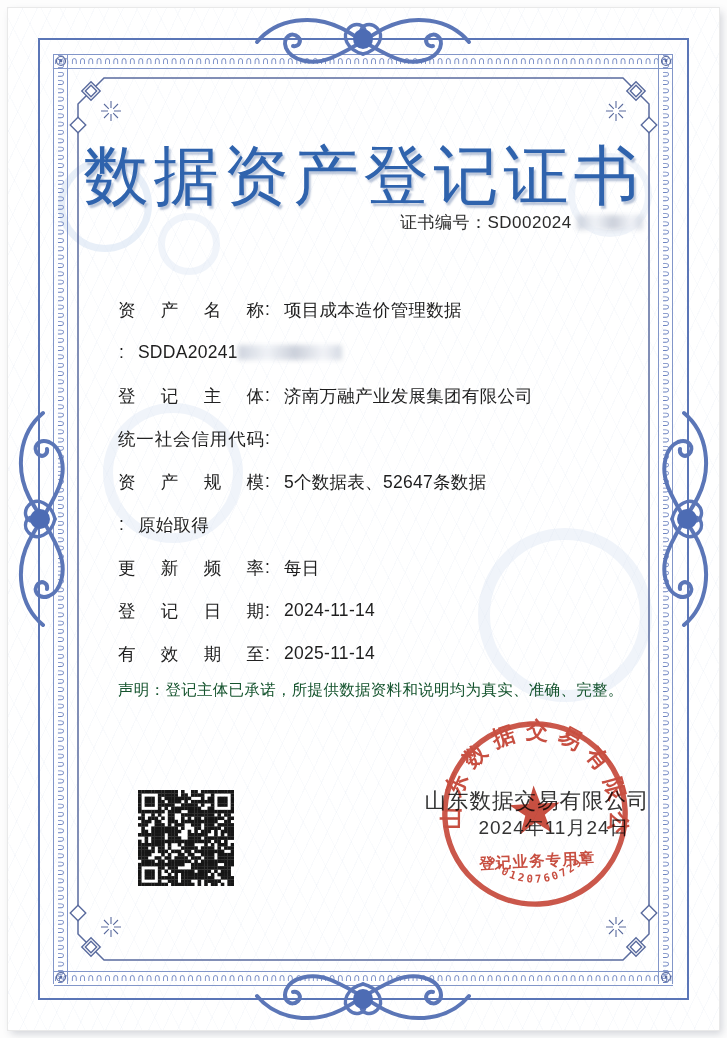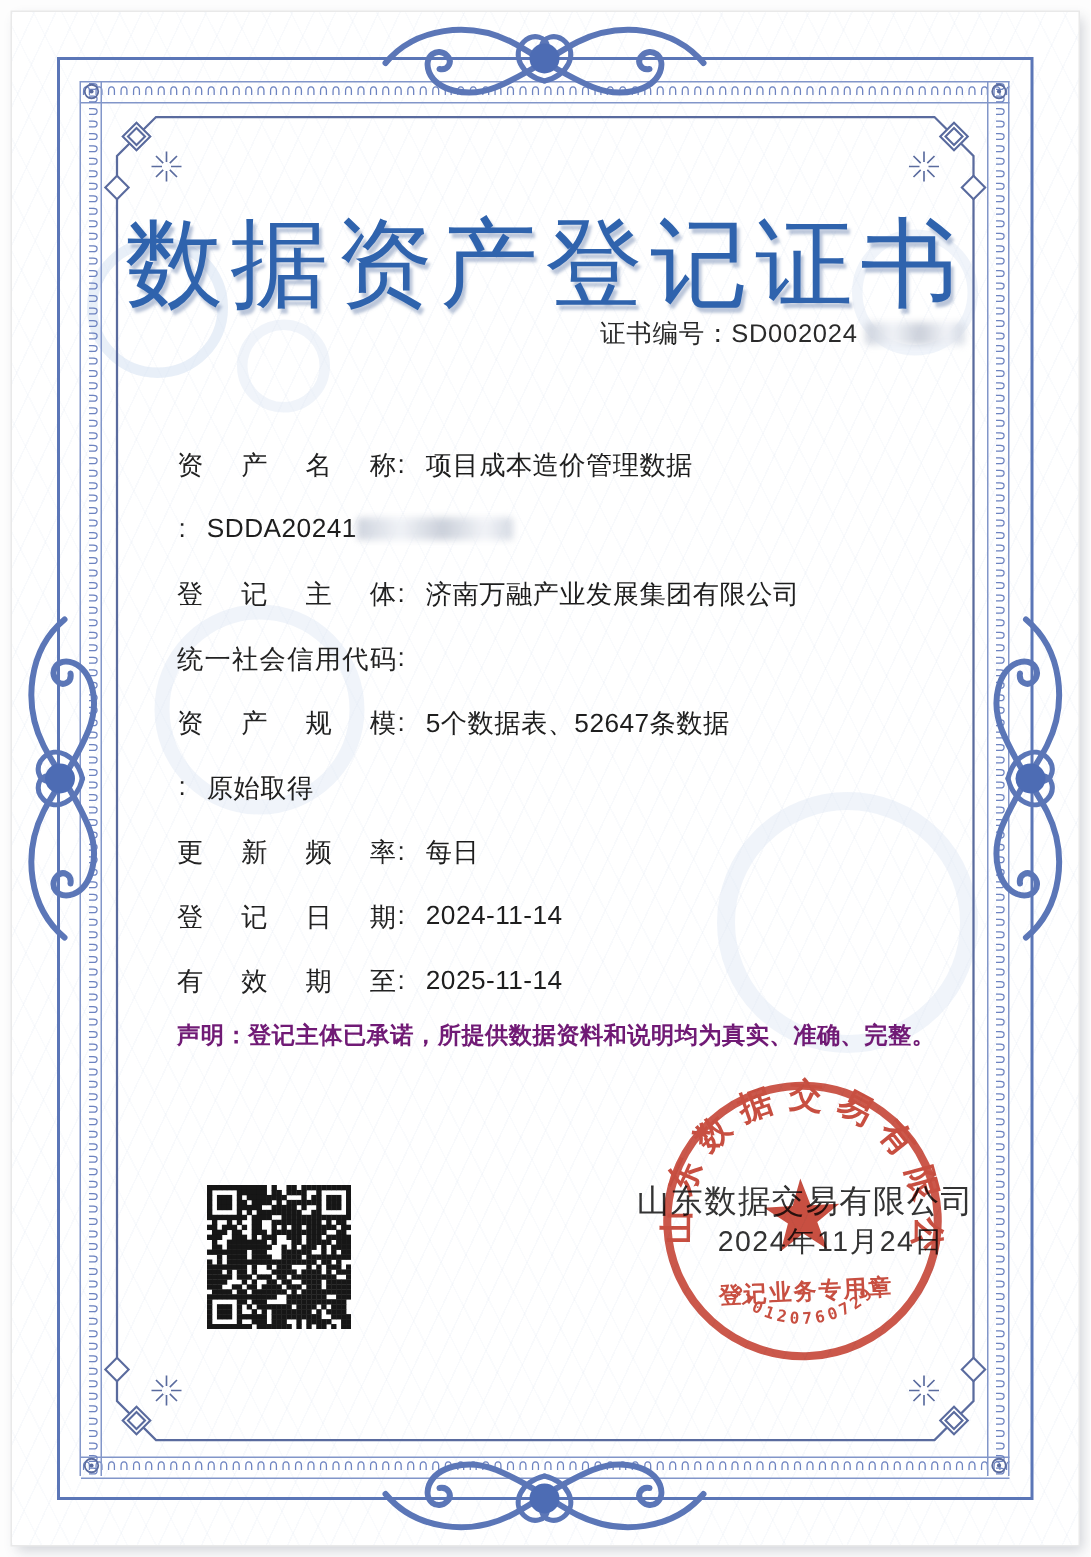--- a/index.html
+++ b/index.html
@@ -37,22 +37,22 @@
           background:linear-gradient(90deg,#c6ccd8,#eef1f6 28%,#c2c8d4 55%,#f0f2f7 82%,#cdd3de);
           filter:blur(2.5px);opacity:.85;}
   .redact.c{width:66px;} .redact.f{width:104px;}
   
   .fields{position:absolute;left:110px;top:280px;right:76px;}
   .row{height:43px;display:flex;align-items:center;font-size:17.5px;color:#1e1e1e;}
   .row .lbl{display:inline-block;width:146px;text-align:justify;text-align-last:justify;
             color:#222;}
   .row .col{margin-left:1px;}
   .row .val{margin-left:14px;letter-spacing:.3px;}
-  .decl{position:absolute;left:110px;top:672px;right:52px;font-size:15.5px;font-weight:700;
-        color:#701a75;letter-spacing:.3px;}
+  .decl{position:absolute;left:110px;top:672px;right:52px;font-size:15.5px;font-weight:400;
+        color:#14532d;letter-spacing:.3px;}
   
   .qr{position:absolute;left:130px;top:782px;width:96px;height:96px;background:#fff;}
   .issuer{position:absolute;left:389px;top:778px;width:280px;text-align:center;color:#333;z-index:1;}
   .issuer .co{font-size:21.5px;letter-spacing:1px;}
   .issuer .dt{font-size:19px;letter-spacing:1px;padding-left:34px;}
   .seal{position:absolute;left:429px;top:708px;width:196px;height:196px;z-index:2;
         mix-blend-mode:multiply;opacity:.9;transform:rotate(-3deg);}
 </style>
 </head>
 <body>

